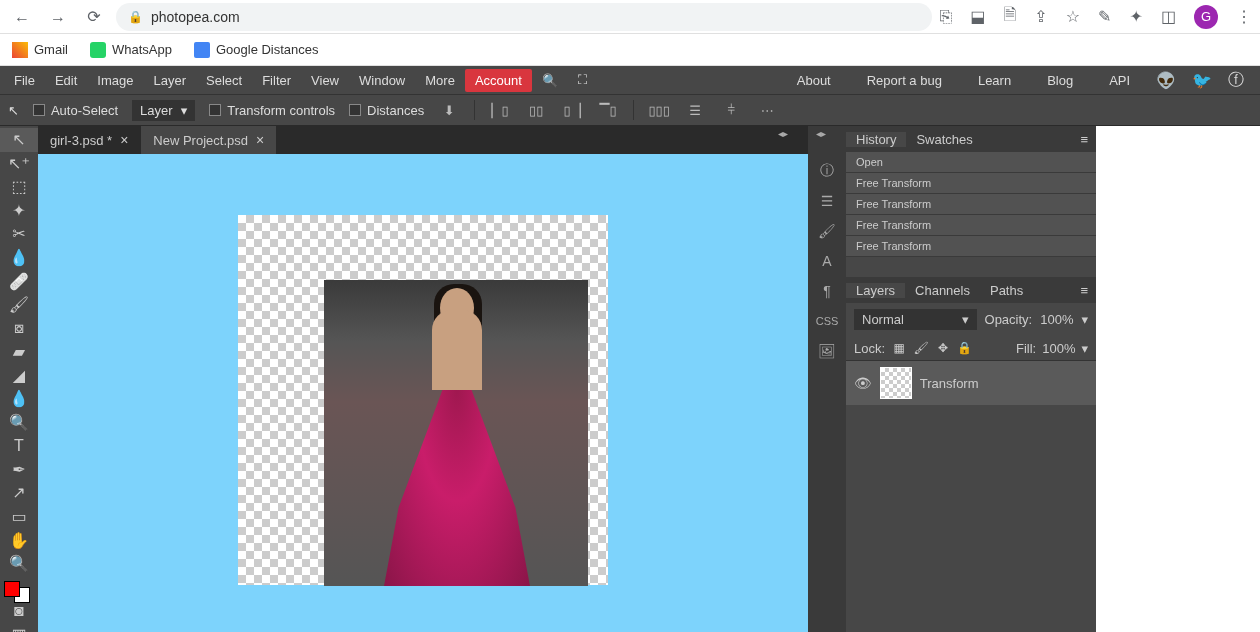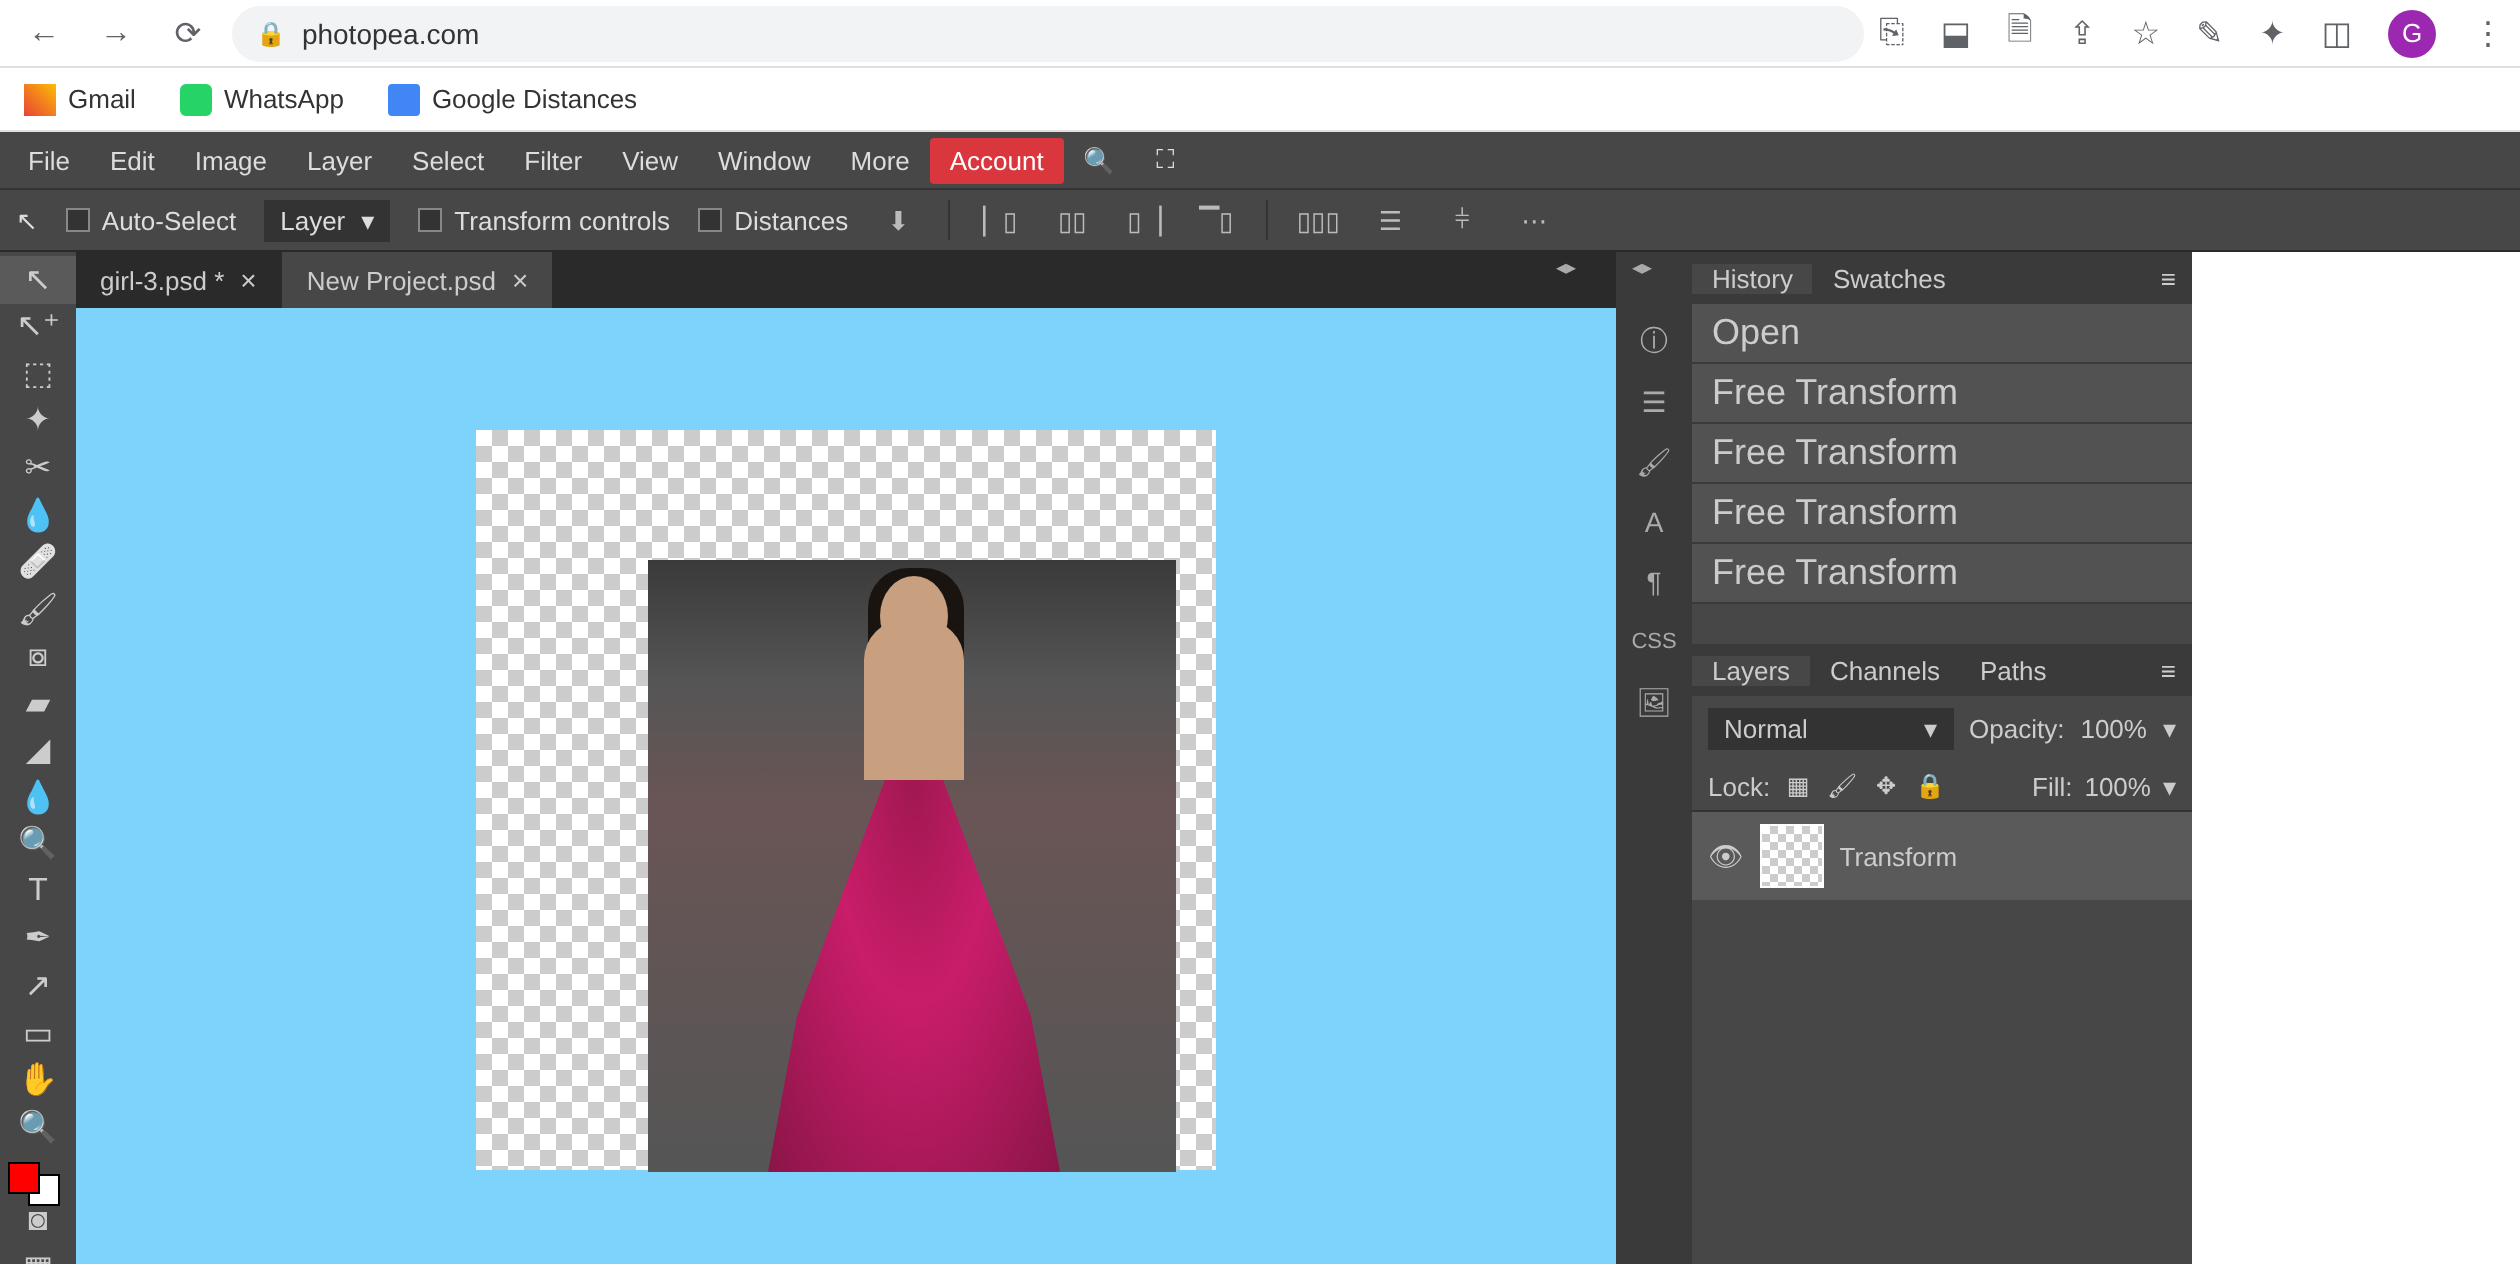--- a/index.html
+++ b/index.html
@@ -49,21 +49,21 @@
 .head{position:absolute;left:116px;top:8px;width:34px;height:40px;background:#c8a080;border-radius:50%}
 .hair{position:absolute;left:110px;top:4px;width:48px;height:90px;background:#1a1410;border-radius:20px 20px 30px 10px}
 .side-strip{width:38px;background:#3a3a3a;display:flex;flex-direction:column}
 .sst{width:38px;height:30px;display:flex;align-items:center;justify-content:center;color:#aaa;font-size:14px}
 .panels{width:250px;background:#474747;display:flex;flex-direction:column}
 .p-tabs{height:26px;display:flex;align-items:center;background:#3a3a3a;font-size:13px;color:#ccc}
 .p-tab{padding:0 10px;cursor:pointer}
 .p-tab.active{background:#474747}
 .p-menu{margin-left:auto;padding:0 8px}
 .hist-list{background:#474747}
-.hist-item{padding:4px 10px;color:#ccc;font-size:18px;border-bottom:1px solid #3a3a3a;background:#525252}
+.hist-item{padding:4px 10px;color:#ccc;font-size:11px;border-bottom:1px solid #3a3a3a;background:#525252}
 .layer-opts{padding:6px 8px;display:flex;align-items:center;gap:8px;color:#ccc;font-size:13px}
 .blend{background:#333;padding:3px 8px;flex:1;display:flex;justify-content:space-between}
 .lock-row{padding:4px 8px;display:flex;align-items:flex-end;gap:6px;color:#ccc;font-size:13px;border-bottom:1px solid #333}
 .lock-ic{width:16px;height:16px;display:flex;align-items:center;justify-content:center;font-size:12px}
 .layer-row{display:flex;align-items:center;padding:6px 8px;gap:8px;background:#5a5a5a;color:#ccc;font-size:13px}
 .eye{font-size:14px}
 .thumb{width:32px;height:32px;background:#888;border:1px solid #fff;background:repeating-conic-gradient(#ccc 0 25%,#fff 0 50%) 0 0/8px 8px}
 .handles{position:absolute;left:8px;top:2px;font-size:10px;color:#aaa}
 .handles.r{left:auto;right:58px}
 </style>
@@ -116,20 +116,30 @@
     <div class="menu-item">Image</div>
     <div class="menu-item">Layer</div>
     <div class="menu-item">Select</div>
     <div class="menu-item">Filter</div>
     <div class="menu-item">View</div>
     <div class="menu-item">Window</div>
     <div class="menu-item">More</div>
     <div class="account">Account</div>
     <div class="menu-item">🔍</div>
     <div class="menu-item">⛶</div>
+    <div class="menu-right">
+      <span class="menu-item">About</span>
+      <span class="menu-item">Report a bug</span>
+      <span class="menu-item">Learn</span>
+      <span class="menu-item">Blog</span>
+      <span class="menu-item">API</span>
+      <span class="menu-icon">👽</span>
+      <span class="menu-icon">🐦</span>
+      <span class="menu-icon">ⓕ</span>
+    </div>
   </div>
 
   <div class="options-bar">
     <span>↖</span>
     <div class="cb">
         <span class="cbox"></span>
         <span>Auto-Select</span>
       </div>
     <div class="dropdown">
         <span>Layer</span>

